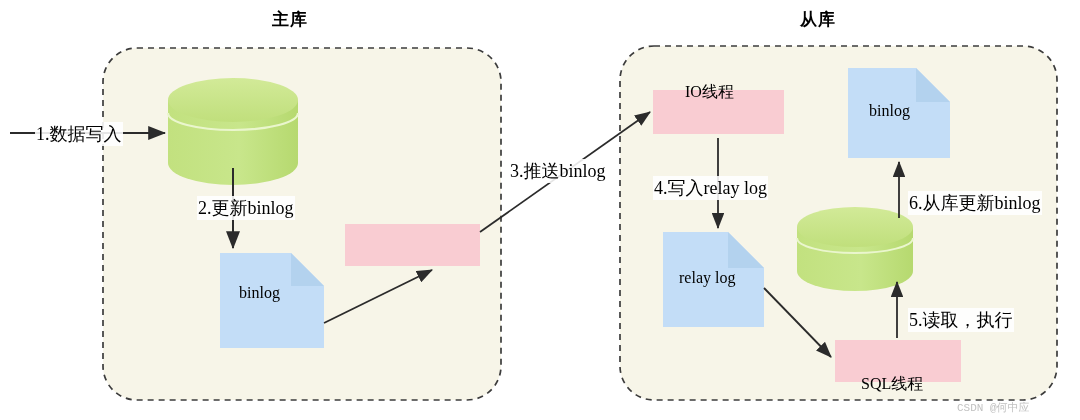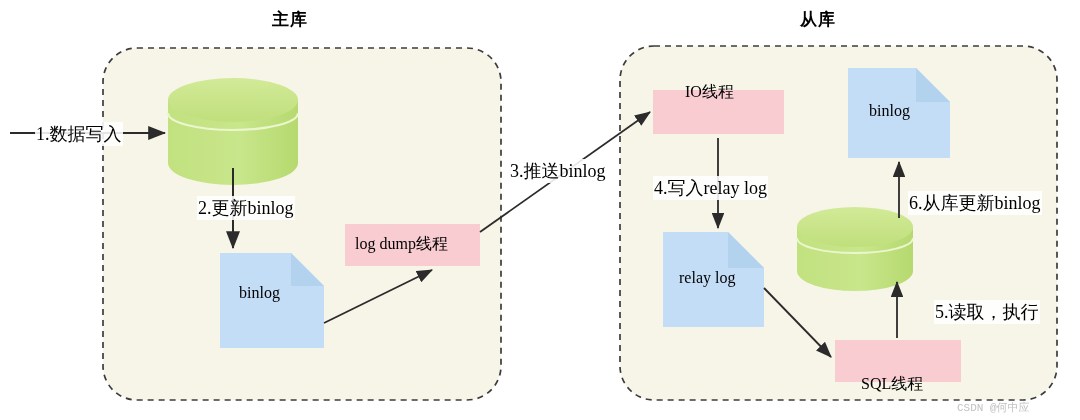--- a/index.html
+++ b/index.html
@@ -143,38 +143,37 @@
 
     <line x1="899" y1="218" x2="899" y2="162" stroke="#2b2b2b" stroke-width="1.8" marker-end="url(#arrowhead)"></line>
   </svg>
 
   <div class="label-html panel-title" style="left:272px; top:8px;">主库</div>
 
   <div class="label-html panel-title" style="left:800px; top:8px;">从库</div>
 
   <div class="label-html node-label" style="left:239px; top:284px;">binlog</div>
 
-  <div class="label-html node-label" style="left:355px; top:234px;">log dump线程</div>
 
   <div class="label-html node-label" style="left:685px; top:82px;">IO线程</div>
 
   <div class="label-html node-label" style="left:679px; top:269px;">relay log</div>
 
   <div class="label-html node-label" style="left:861px; top:350px;margin-top:24px;">SQL线程</div>
 
   <div class="label-html node-label" style="left:869px; top:102px;">binlog</div>
 
   <div class="label-html edge-label" style="left:35px; top:122px;">1.数据写入</div>
 
   <div class="label-html edge-label" style="left:197px; top:196px;">2.更新binlog</div>
 
   <div class="label-html edge-label" style="left:509px; top:159px;">3.推送binlog</div>
 
   <div class="label-html edge-label" style="left:653px; top:176px;">4.写入relay log</div>
 
-  <div class="label-html edge-label" style="left:908px; top:300px;margin-left:26px;">5.读取，执行</div>
+  <div class="label-html edge-label" style="left:908px; top:308px;">5.读取，执行</div>
 
   <div class="label-html edge-label" style="left:908px; top:179px;margin-top:12px;">6.从库更新binlog</div>
 
 
   <div class="watermark-small" style="left:957px; top:400px;">CSDN @何中应</div>
 
 </div>
 
 </body></html>

